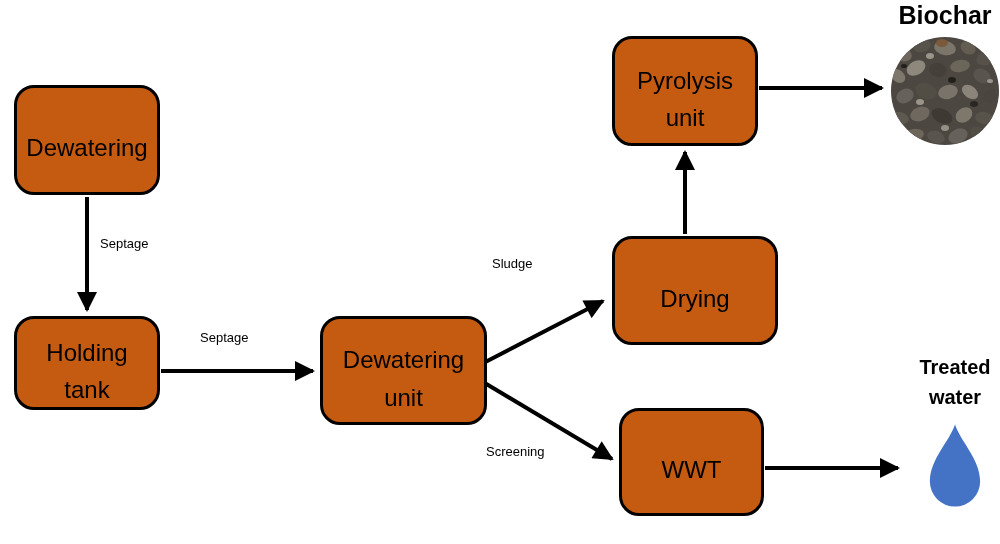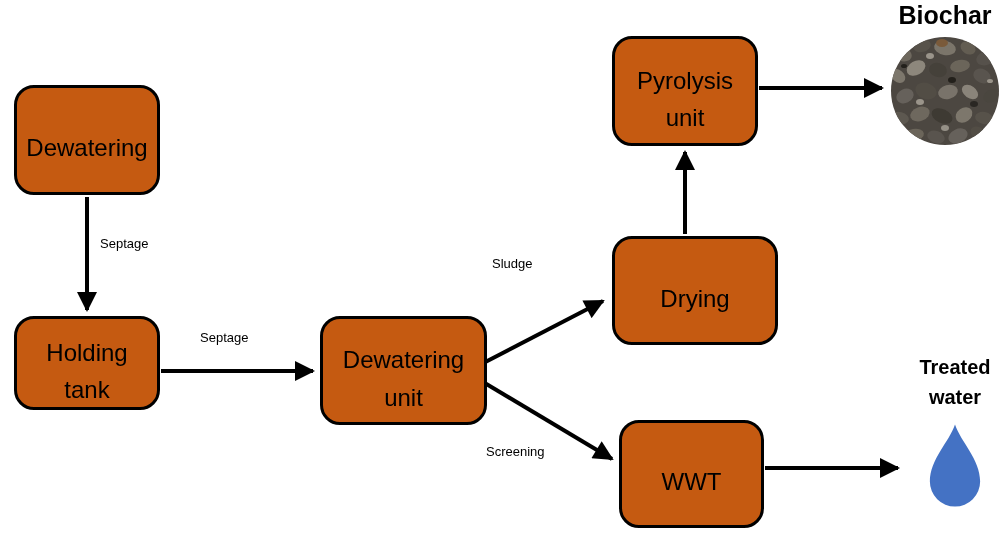--- a/index.html
+++ b/index.html
@@ -117,21 +117,21 @@
 
   <div class="box" style="left:612px;top:236px;width:166px;height:109px;">
     <span class="box-label">Drying</span>
   </div>
 
   <div class="box" style="left:612px;top:36px;width:146px;height:110px;">
     <span class="box-label">Pyrolysis
 unit</span>
   </div>
 
-  <div class="box" style="left:619px;top:420px;width:145px;height:108px;">
+  <div class="box" style="left:619px;top:408px;width:145px;height:108px;">
     <span class="box-label">WWT</span>
   </div>
 
   <div class="edge-label" style="left:100px;top:236px;">Septage</div>
   <div class="edge-label" style="left:200px;top:330px;">Septage</div>
   <div class="edge-label" style="left:492px;top:256px;">Sludge</div>
   <div class="edge-label" style="left:486px;top:444px;">Screening</div>
 
   <div class="output-title biochar-title" style="left:888px;top:2px;width:114px;">Biochar</div>
 

